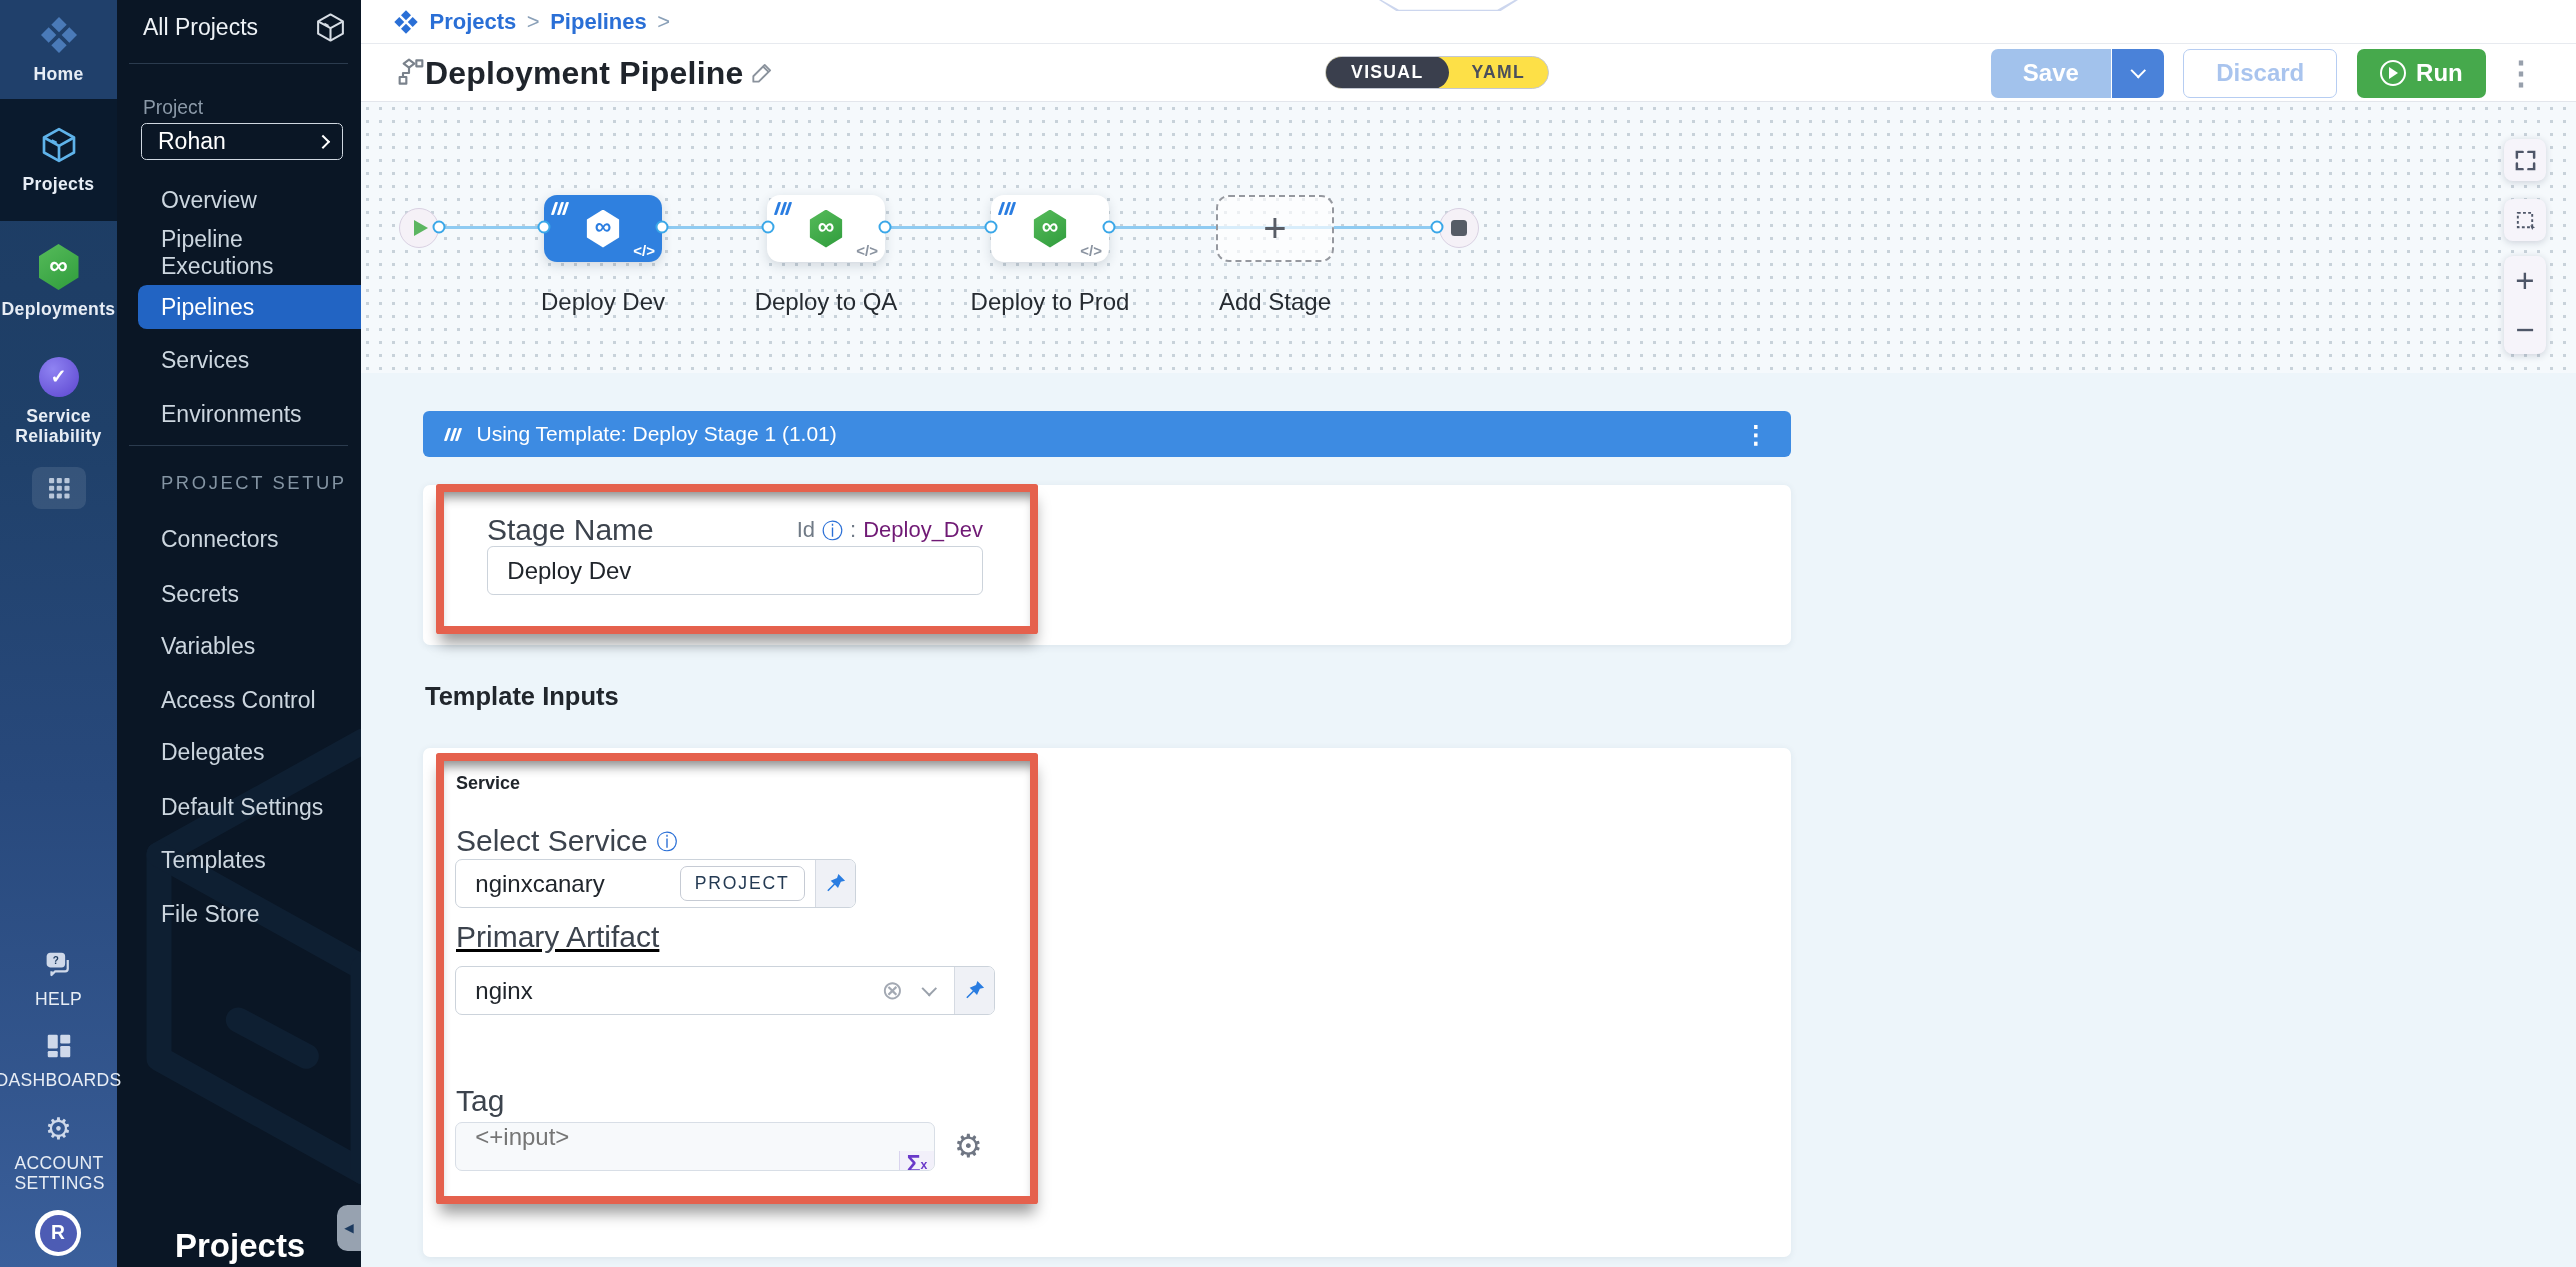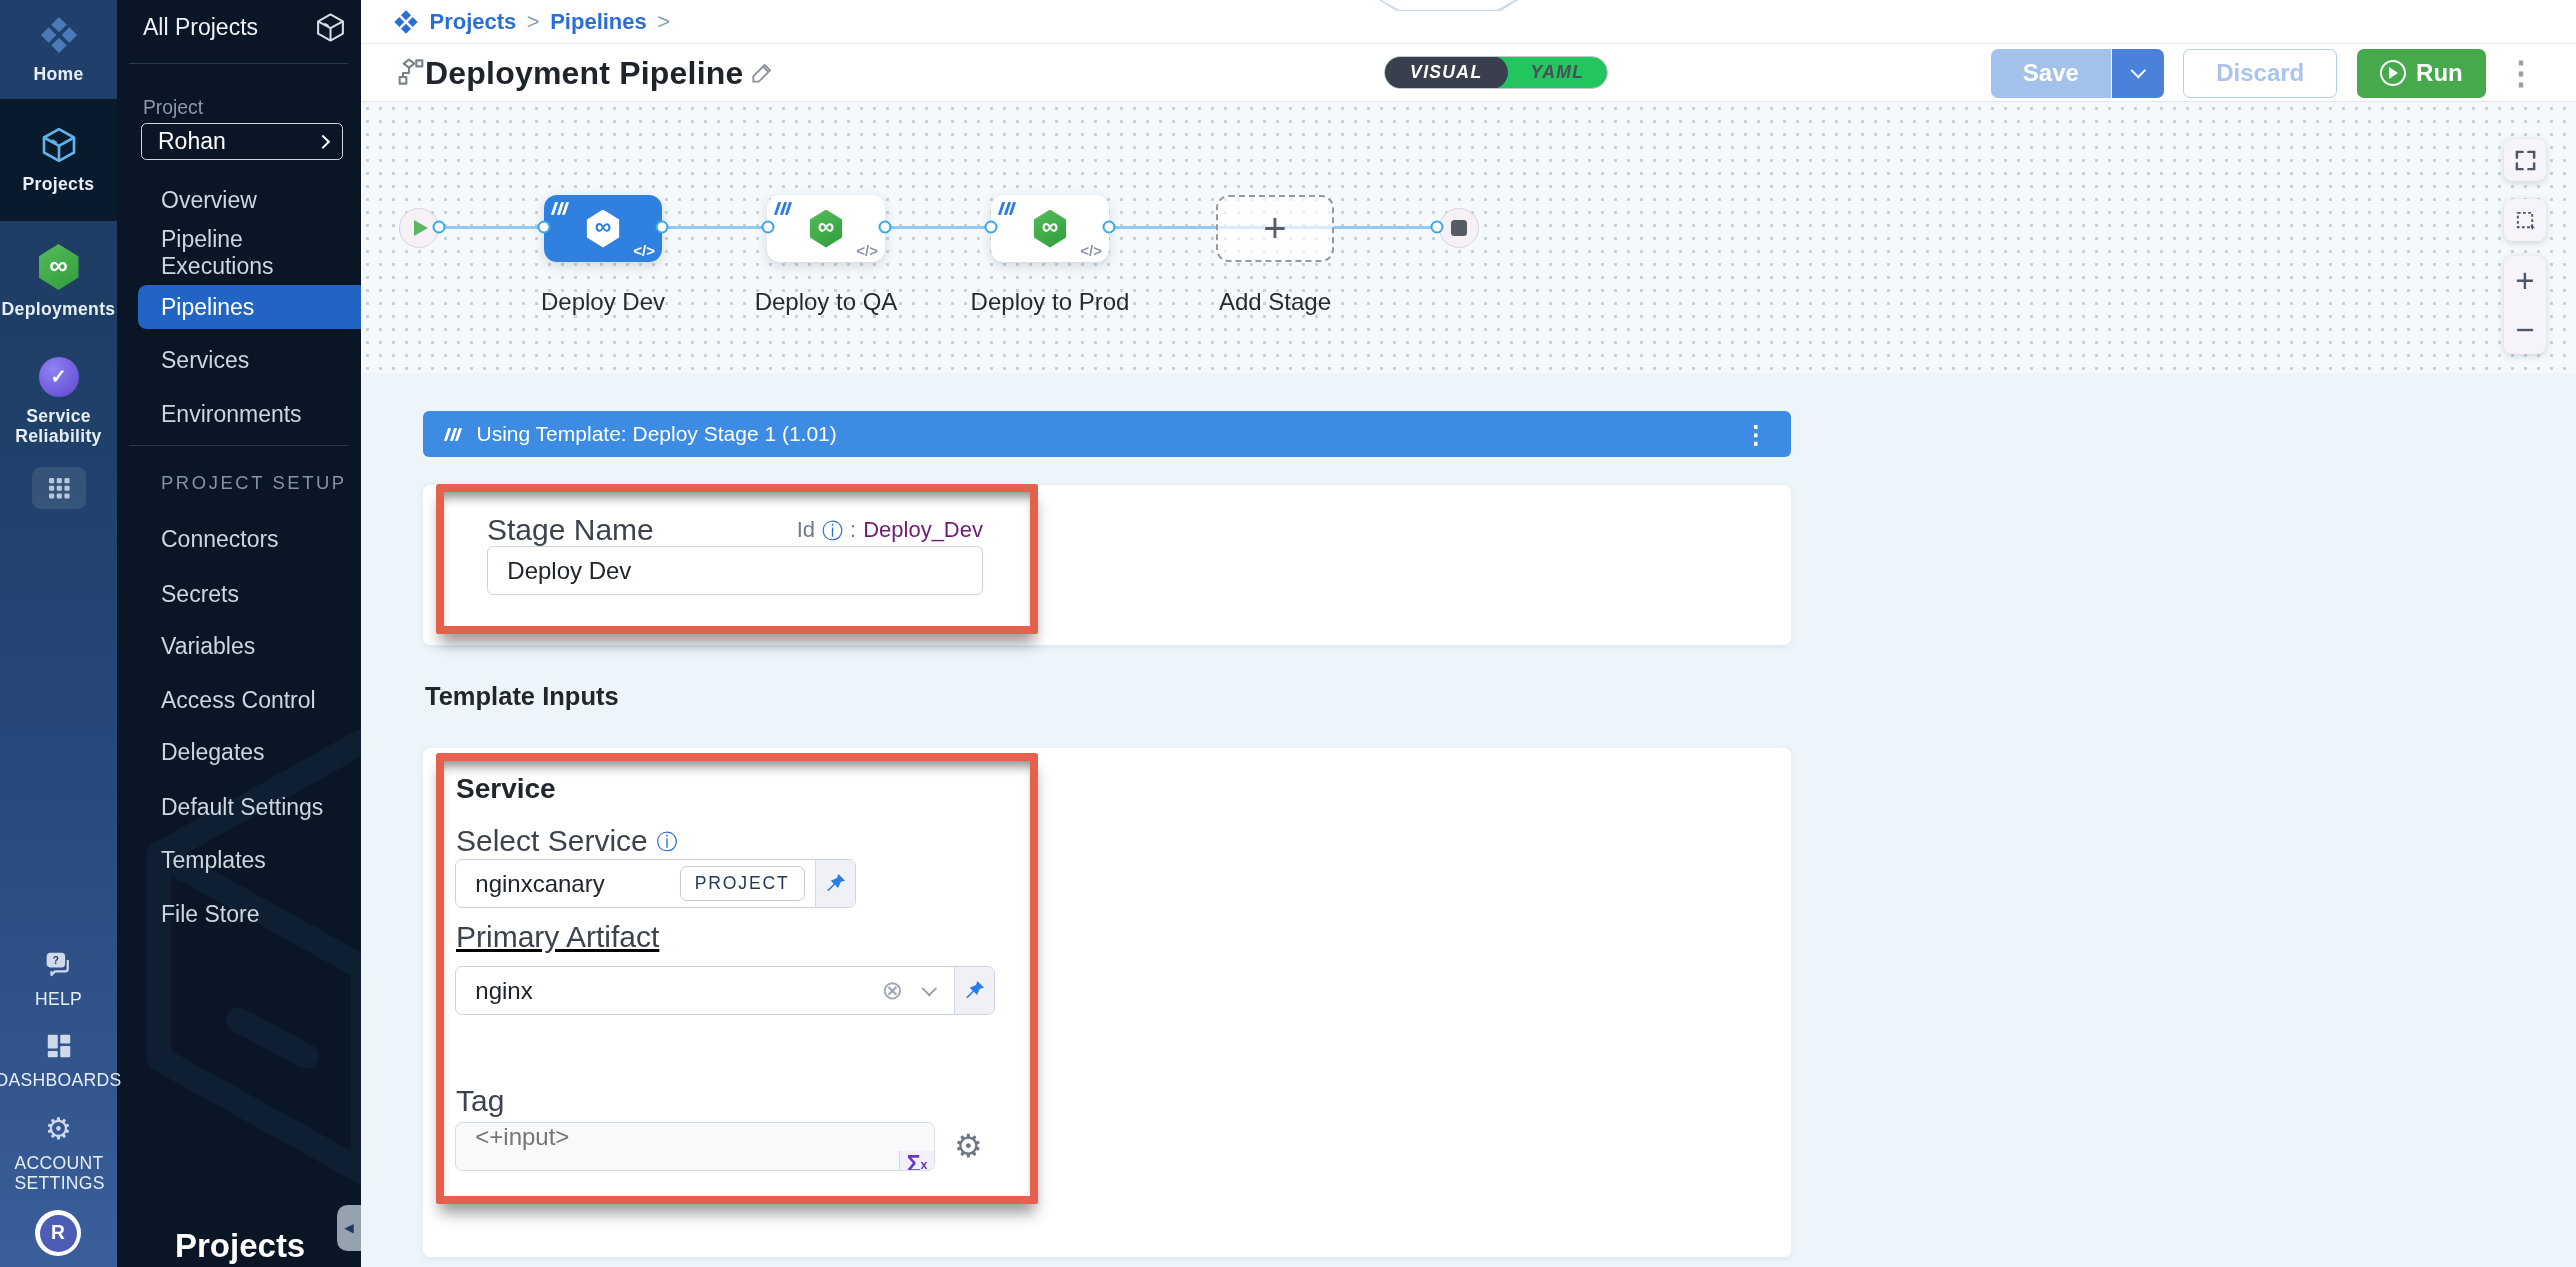--- a/index.html
+++ b/index.html
@@ -65,22 +65,22 @@
                     clip-path:polygon(0 0,100% 0,87% 100%,13% 100%); background:#fff; }
   .topnav { position:absolute; right:49px; top:0; height:44px; display:flex; align-items:center; gap:60px; }
   .nav-pill { background:#0b1c33; color:#fff; border-radius:877px; font-size:21px; font-weight:700;
               padding:8px 24.6px; cursor:pointer; }
   .nav-link { color:#2a6fd6; font-size:21px; font-weight:700; cursor:pointer; }
 
   .row-title { position:absolute; left:0; top:44px; width:2215px; height:58px; background:#fff;
                border-bottom:0.9px solid #e3e6ec; }
   .title-group { position:absolute; left:32px; top:0; height:58px; display:flex; align-items:center; gap:0; }
   .page-title { font-size:32px; font-weight:700; color:#1f242b; letter-spacing:0.2px; }
-  .toggle { position:absolute; left:1023px; top:12.3px; height:33px; display:flex; border:0.9px solid #c3c7d2;
-            border-radius:877px; background:#22c55e; overflow:hidden;font-style:italic; }
+  .toggle { position:absolute; left:964px; top:12.3px; height:33px; display:flex; border:0.9px solid #c3c7d2;
+            border-radius:877px; background:#fde047; overflow:hidden; }
   .toggle .seg { display:flex; align-items:center; justify-content:center; font-size:17.6px; font-weight:700;
                  letter-spacing:1.3px; padding:0 23px; cursor:pointer; color:#4a4f5c; }
   .toggle .seg.on { background:#3a3f4d; color:#fff; border-radius:877px; margin:-0.9px; padding:0 26px; }
   .actions { position:absolute; right:39px; top:0; height:58px; display:flex; align-items:center; gap:19.3px; }
   .btn { height:49px; border-radius:7px; display:flex; align-items:center; justify-content:center;
          font-size:24px; font-weight:700; cursor:pointer; }
   .save-group { display:flex; height:49px; }
   .save-main { background:#a2c2ec; color:#fff; border-radius:7px 0 0 7px; padding:0 32px;
                display:flex; align-items:center; font-size:24px; font-weight:700; cursor:pointer; }
   .save-chev { width:53px; background:#4a82d9; border-radius:0 7px 7px 0; border-left:1.8px solid #fff;
@@ -140,21 +140,21 @@
   .card2 { top:375px; height:509px; }
   .fld-label { font-size:30px; color:#3c434d; }
   .stage-name-row { position:absolute; left:64px; top:28px; width:496px; display:flex;
                     justify-content:space-between; align-items:center; }
   .id-group { display:flex; align-items:center; gap:7px; font-size:22px; color:#707a86; }
   .id-val { color:#701a75; cursor:pointer; }
   .txt-input { border:0.9px solid #ccd3db; border-radius:6.1px; height:49px; font-size:24px; color:#20252b;
                padding:0 19.3px; font-family:"Liberation Sans",sans-serif; background:#fff; width:100%; }
   .stage-name-input { position:absolute; left:64px; top:61px; width:496px; }
   .ti-heading { position:absolute; left:64px; top:309px; font-size:25.5px; font-weight:700; color:#21262c; }
-  .svc-heading { position:absolute; left:33px; top:24.6px; font-size:28px; font-weight:700; color:#21262c; }
+  .svc-heading { position:absolute; left:33px; top:24.6px; font-size:18px; font-weight:700; color:#21262c; }
   .lab-row { position:absolute; left:33px; display:flex; align-items:center; gap:8.8px; }
   .info-i { color:#2a6fd6; font-size:21px; line-height:1; }
   .control { position:absolute; left:32px; display:flex; height:49px; border:0.9px solid #ccd3db;
              border-radius:7px; background:#fff; overflow:hidden; align-items:stretch; }
   .control .val { display:flex; align-items:center; padding-left:19.3px; font-size:24px; color:#20252b; }
   .scope-badge { margin-left:auto; margin-right:10.5px; align-self:center; border:0.9px solid #c6cbd4; border-radius:7px;
                  color:#243a53; font-size:17.6px; letter-spacing:1.8px; padding:6.1px 14px; font-weight:400; }
   .pin-seg { width:40px; background:#eff1f6; border-left:0.9px solid #d5dae2; display:flex; align-items:center;
              justify-content:center; cursor:pointer; }
   .clear-x { font-size:26px; color:#a3a9b3; margin-left:auto; cursor:pointer; }

